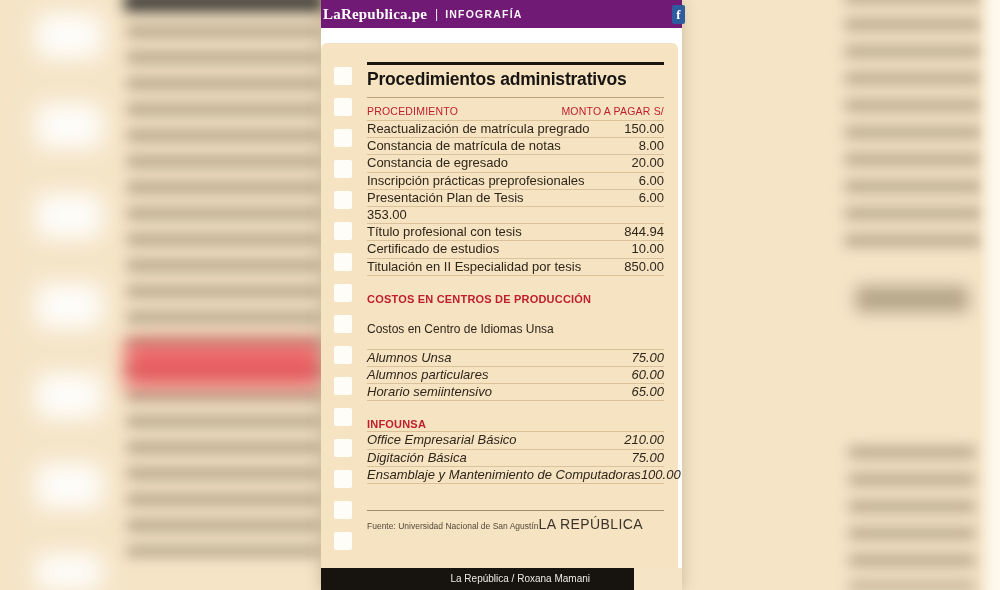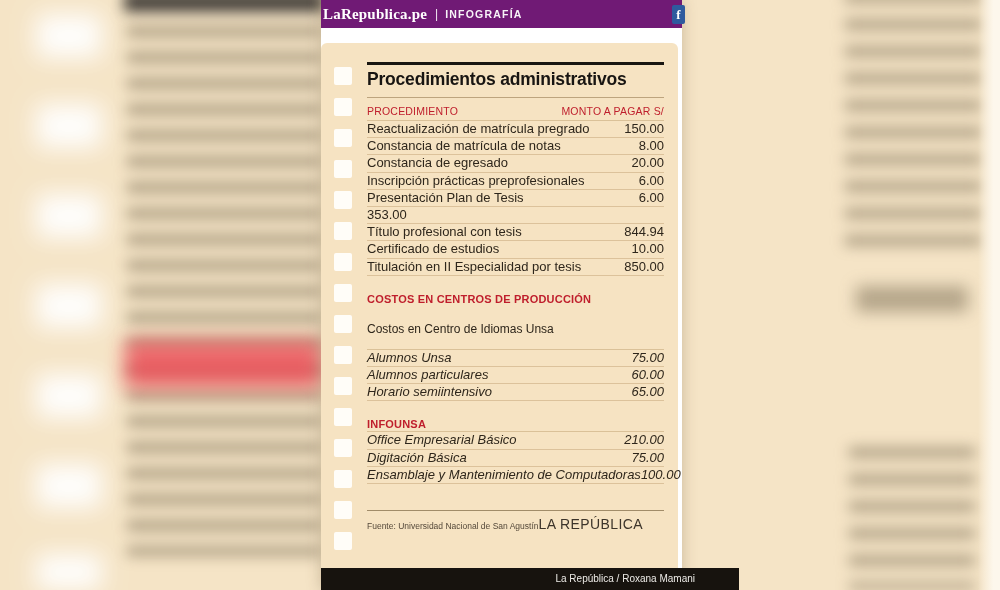--- a/index.html
+++ b/index.html
@@ -32,21 +32,21 @@
   .masthead { position:relative; height:28px; background:#701a75; display:flex; align-items:center; padding:0 2px; }
   .logo { font-family:"Liberation Serif", serif; font-weight:bold; color:#fff; font-size:15px; letter-spacing:.2px; }
   .mast-sep { color:#fff; font-size:12px; margin:0 7px 0 8px; opacity:.9; }
   .mast-section { color:#fff; font-size:10.5px; letter-spacing:1.2px; font-weight:bold; opacity:.95;text-align:center; }
   .fb-btn { position:absolute; right:-3px; top:5px; width:13px; height:19px; background:#2e5a9e;
     border-radius:2px; color:#fff; font-family:"Liberation Serif", serif; font-weight:bold;
     font-size:13px; text-align:center; line-height:19px; }
   .page { position:absolute; left:0; top:28px; width:361px; height:540px; background:#ffffff; }
   .sheet { position:absolute; left:0; top:15px; width:357px; height:525px; background:#f6e3c2;
     border-radius:6px 6px 0 0; }
-  .credits-bar { position:absolute; left:0; top:568px; width:418px; height:22px; background:#17130e;
+  .credits-bar { position:absolute; left:0; top:568px; width:313px; height:22px; background:#17130e;
     color:#eceae6; font-size:10px; line-height:22px; text-align:right; padding-right:44px; }
 
   
   .chip-strip { position:absolute; left:13px; top:24px; width:18px; height:18px; }
   .chip { width:18px; height:18px; background:#fffdf8; border-radius:2px;
     box-shadow:0 31px #fffdf8, 0 62px #fffdf8, 0 93px #fffdf8, 0 124px #fffdf8, 0 155px #fffdf8,
       0 186px #fffdf8, 0 217px #fffdf8, 0 248px #fffdf8, 0 279px #fffdf8, 0 310px #fffdf8,
       0 341px #fffdf8, 0 372px #fffdf8, 0 403px #fffdf8, 0 434px #fffdf8, 0 465px #fffdf8; }
 
   

